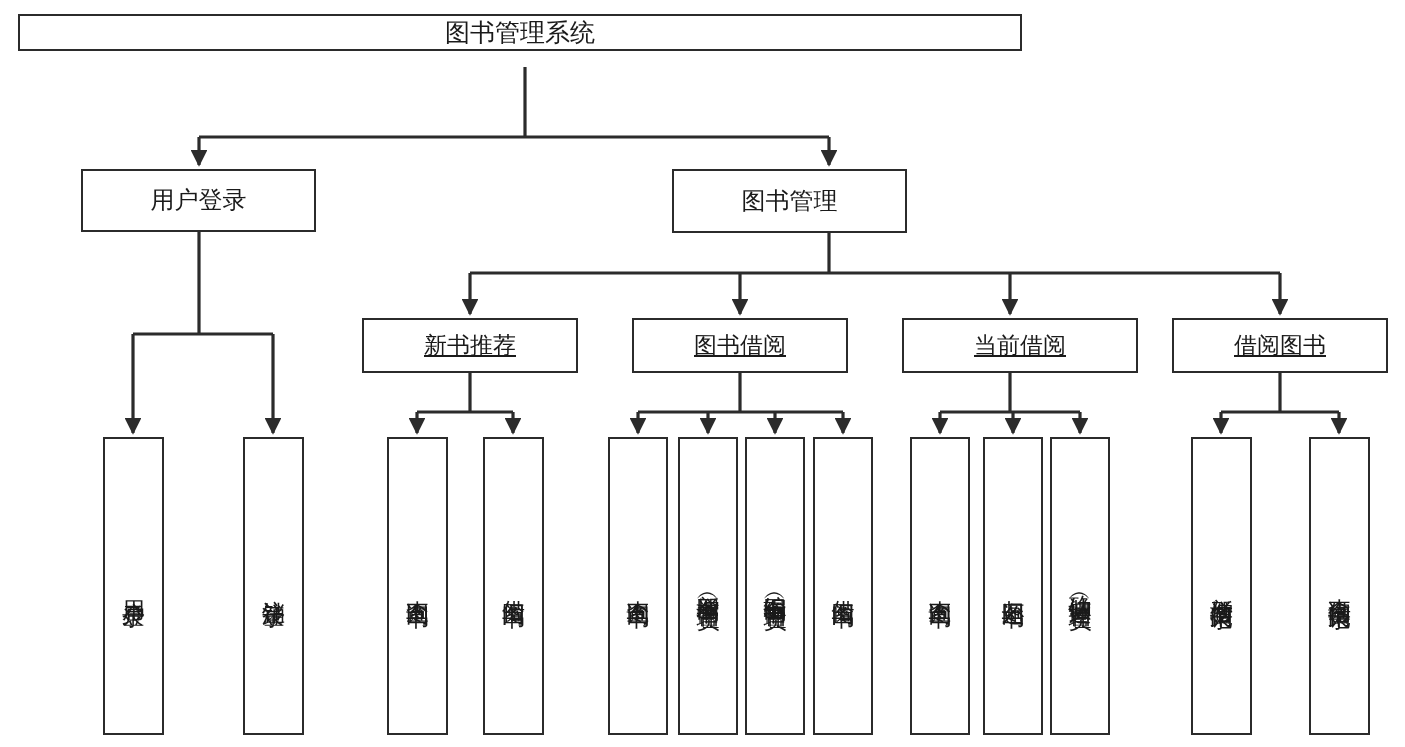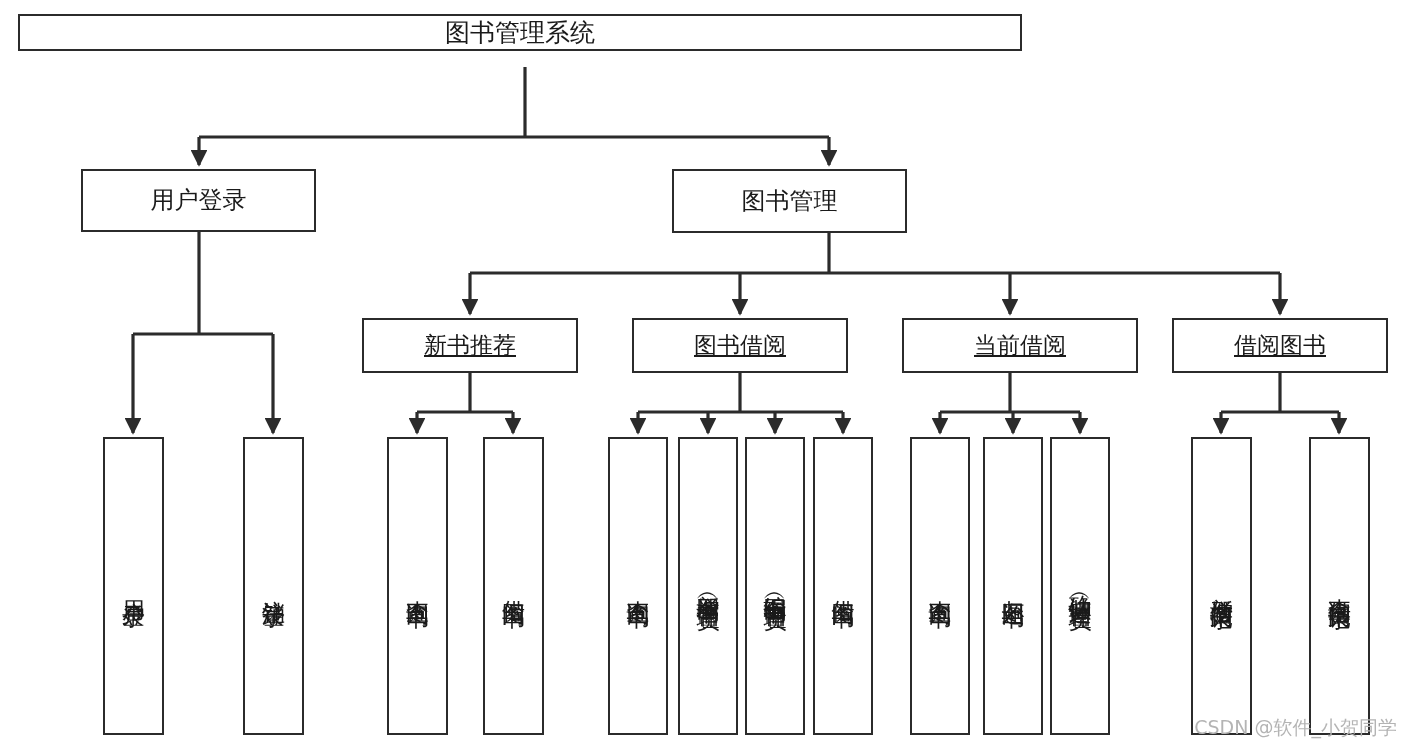--- a/index.html
+++ b/index.html
@@ -190,15 +190,14 @@
     <span class="vtext">确认归还（管理员）</span>
   </div>
 
   <div class="node node-leaf" style="left:1191px; top:437px; width:61px; height:298px;">
     <span class="vtext">新增借阅记录</span>
   </div>
   <div class="node node-leaf" style="left:1309px; top:437px; width:61px; height:298px;">
     <span class="vtext">查询借阅记录</span>
   </div>
 
-  <div class="watermark">CSDN @软件_小贺同学</div>
 
 </div>
 
 </body></html>

